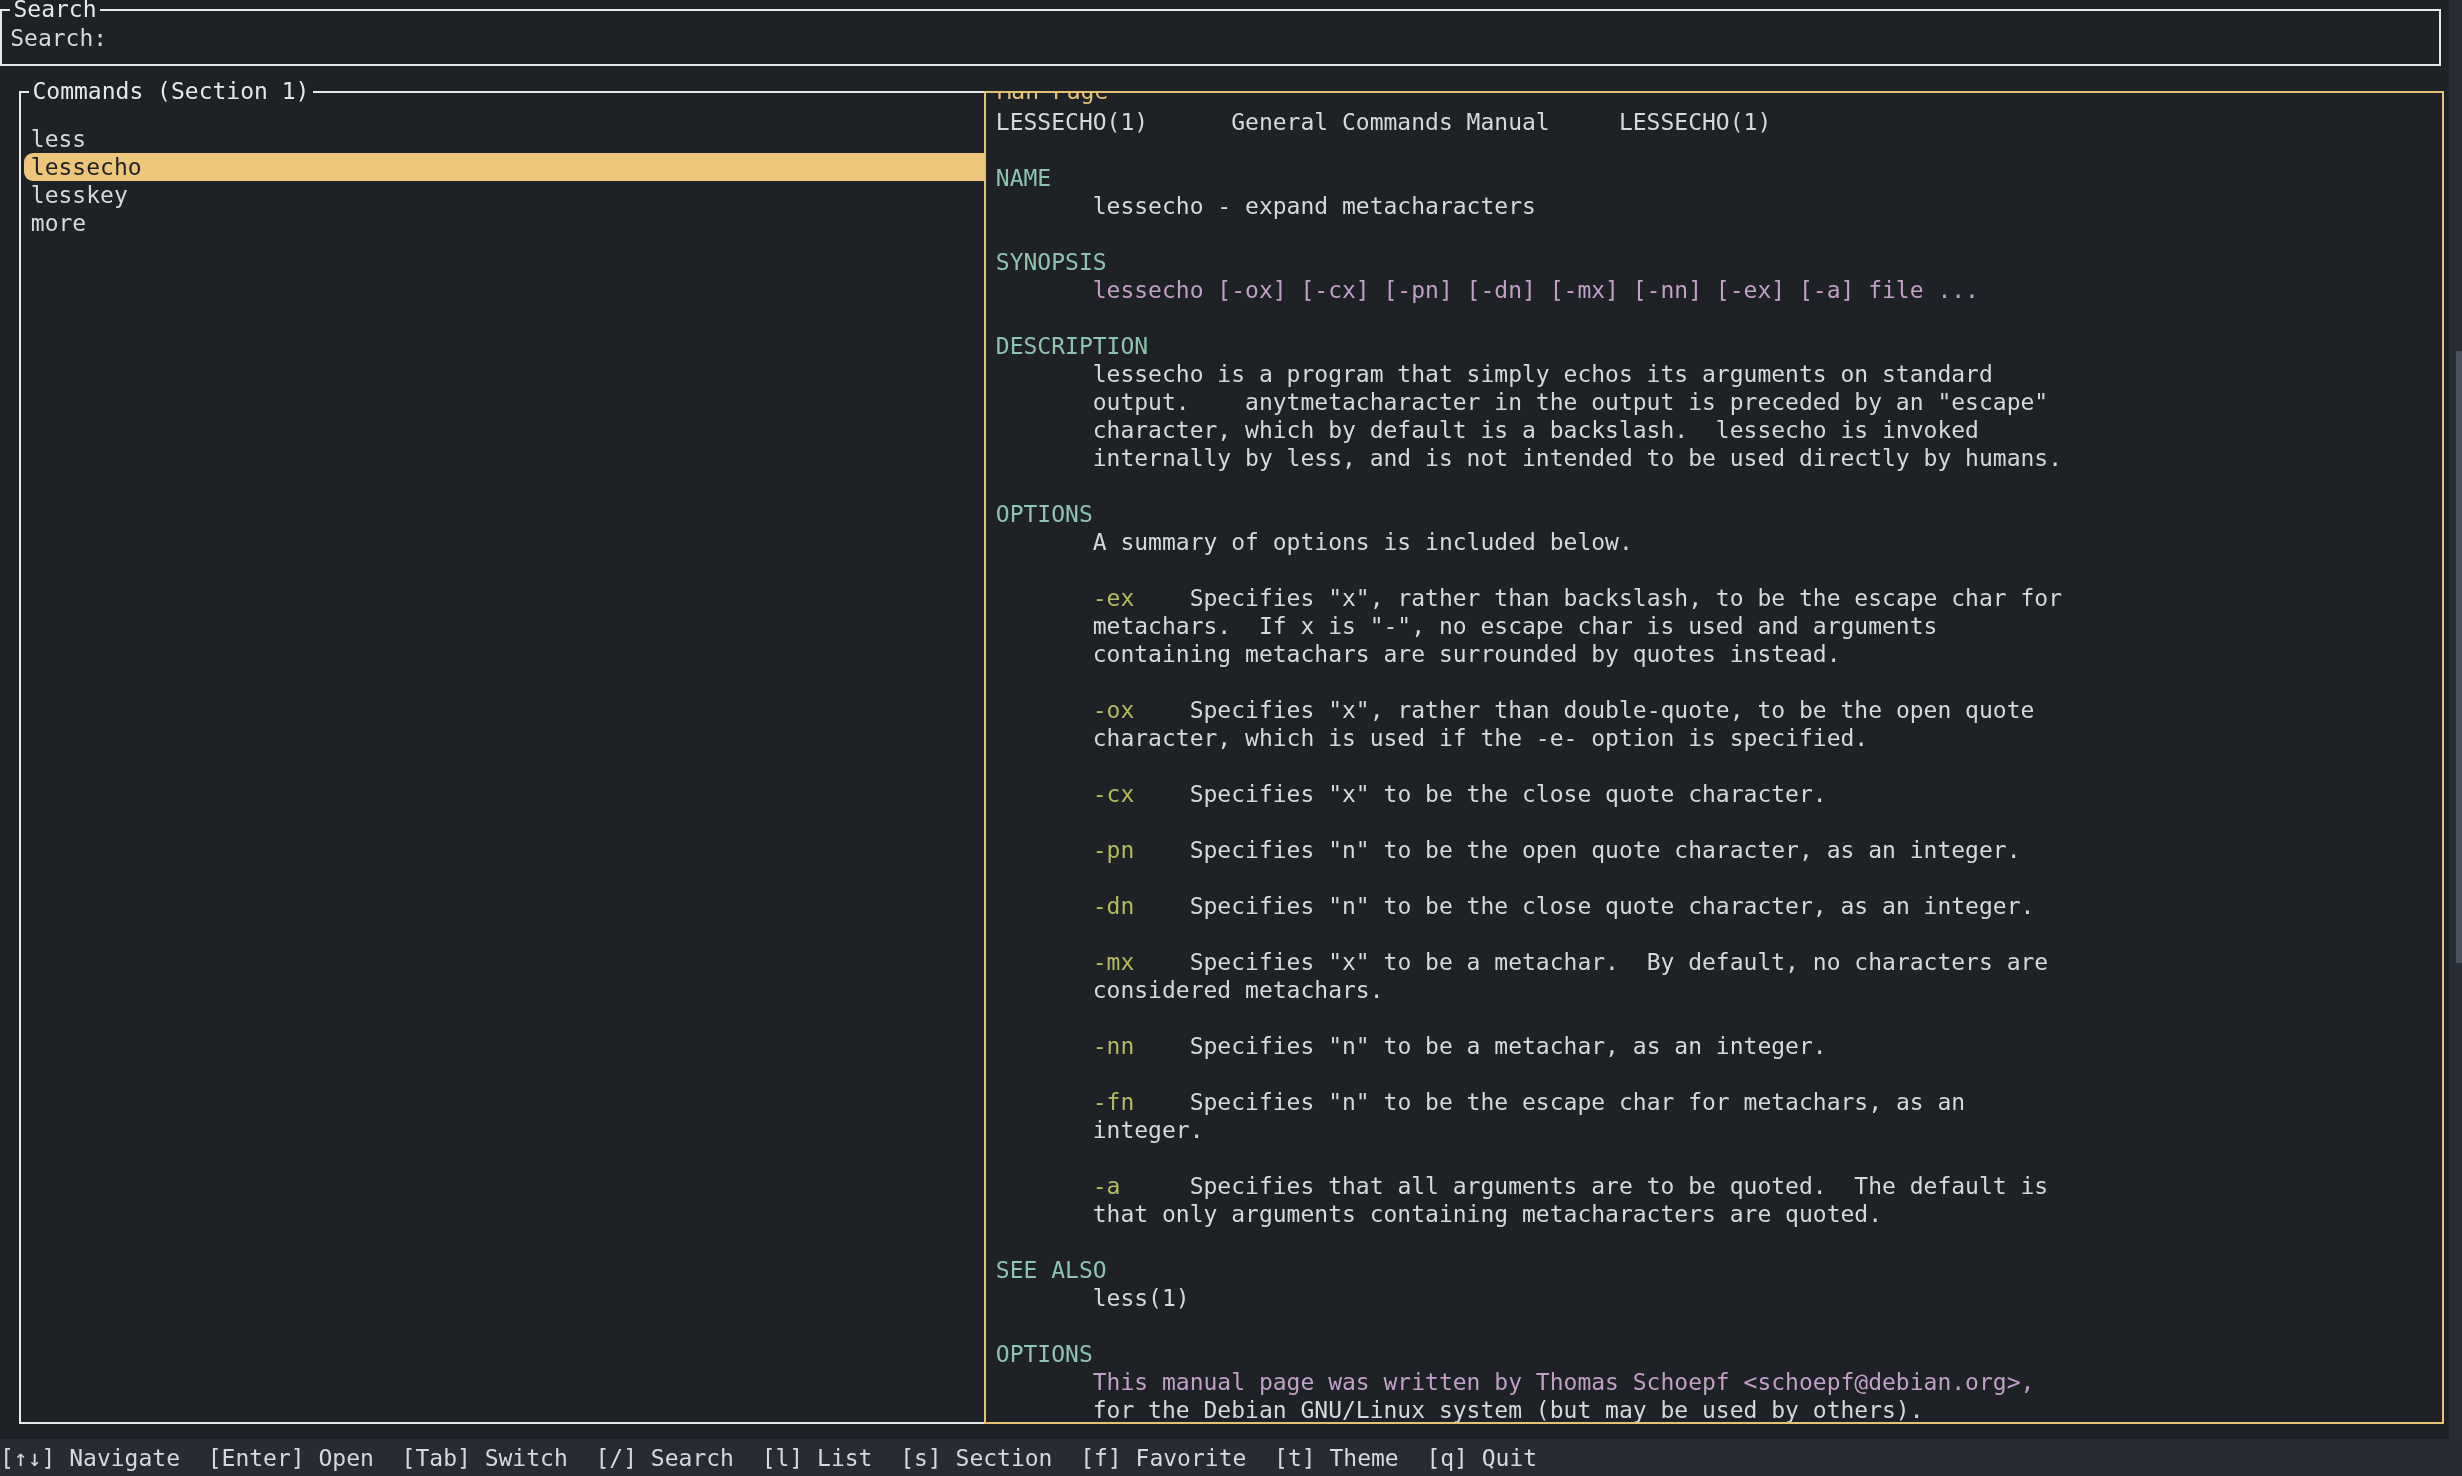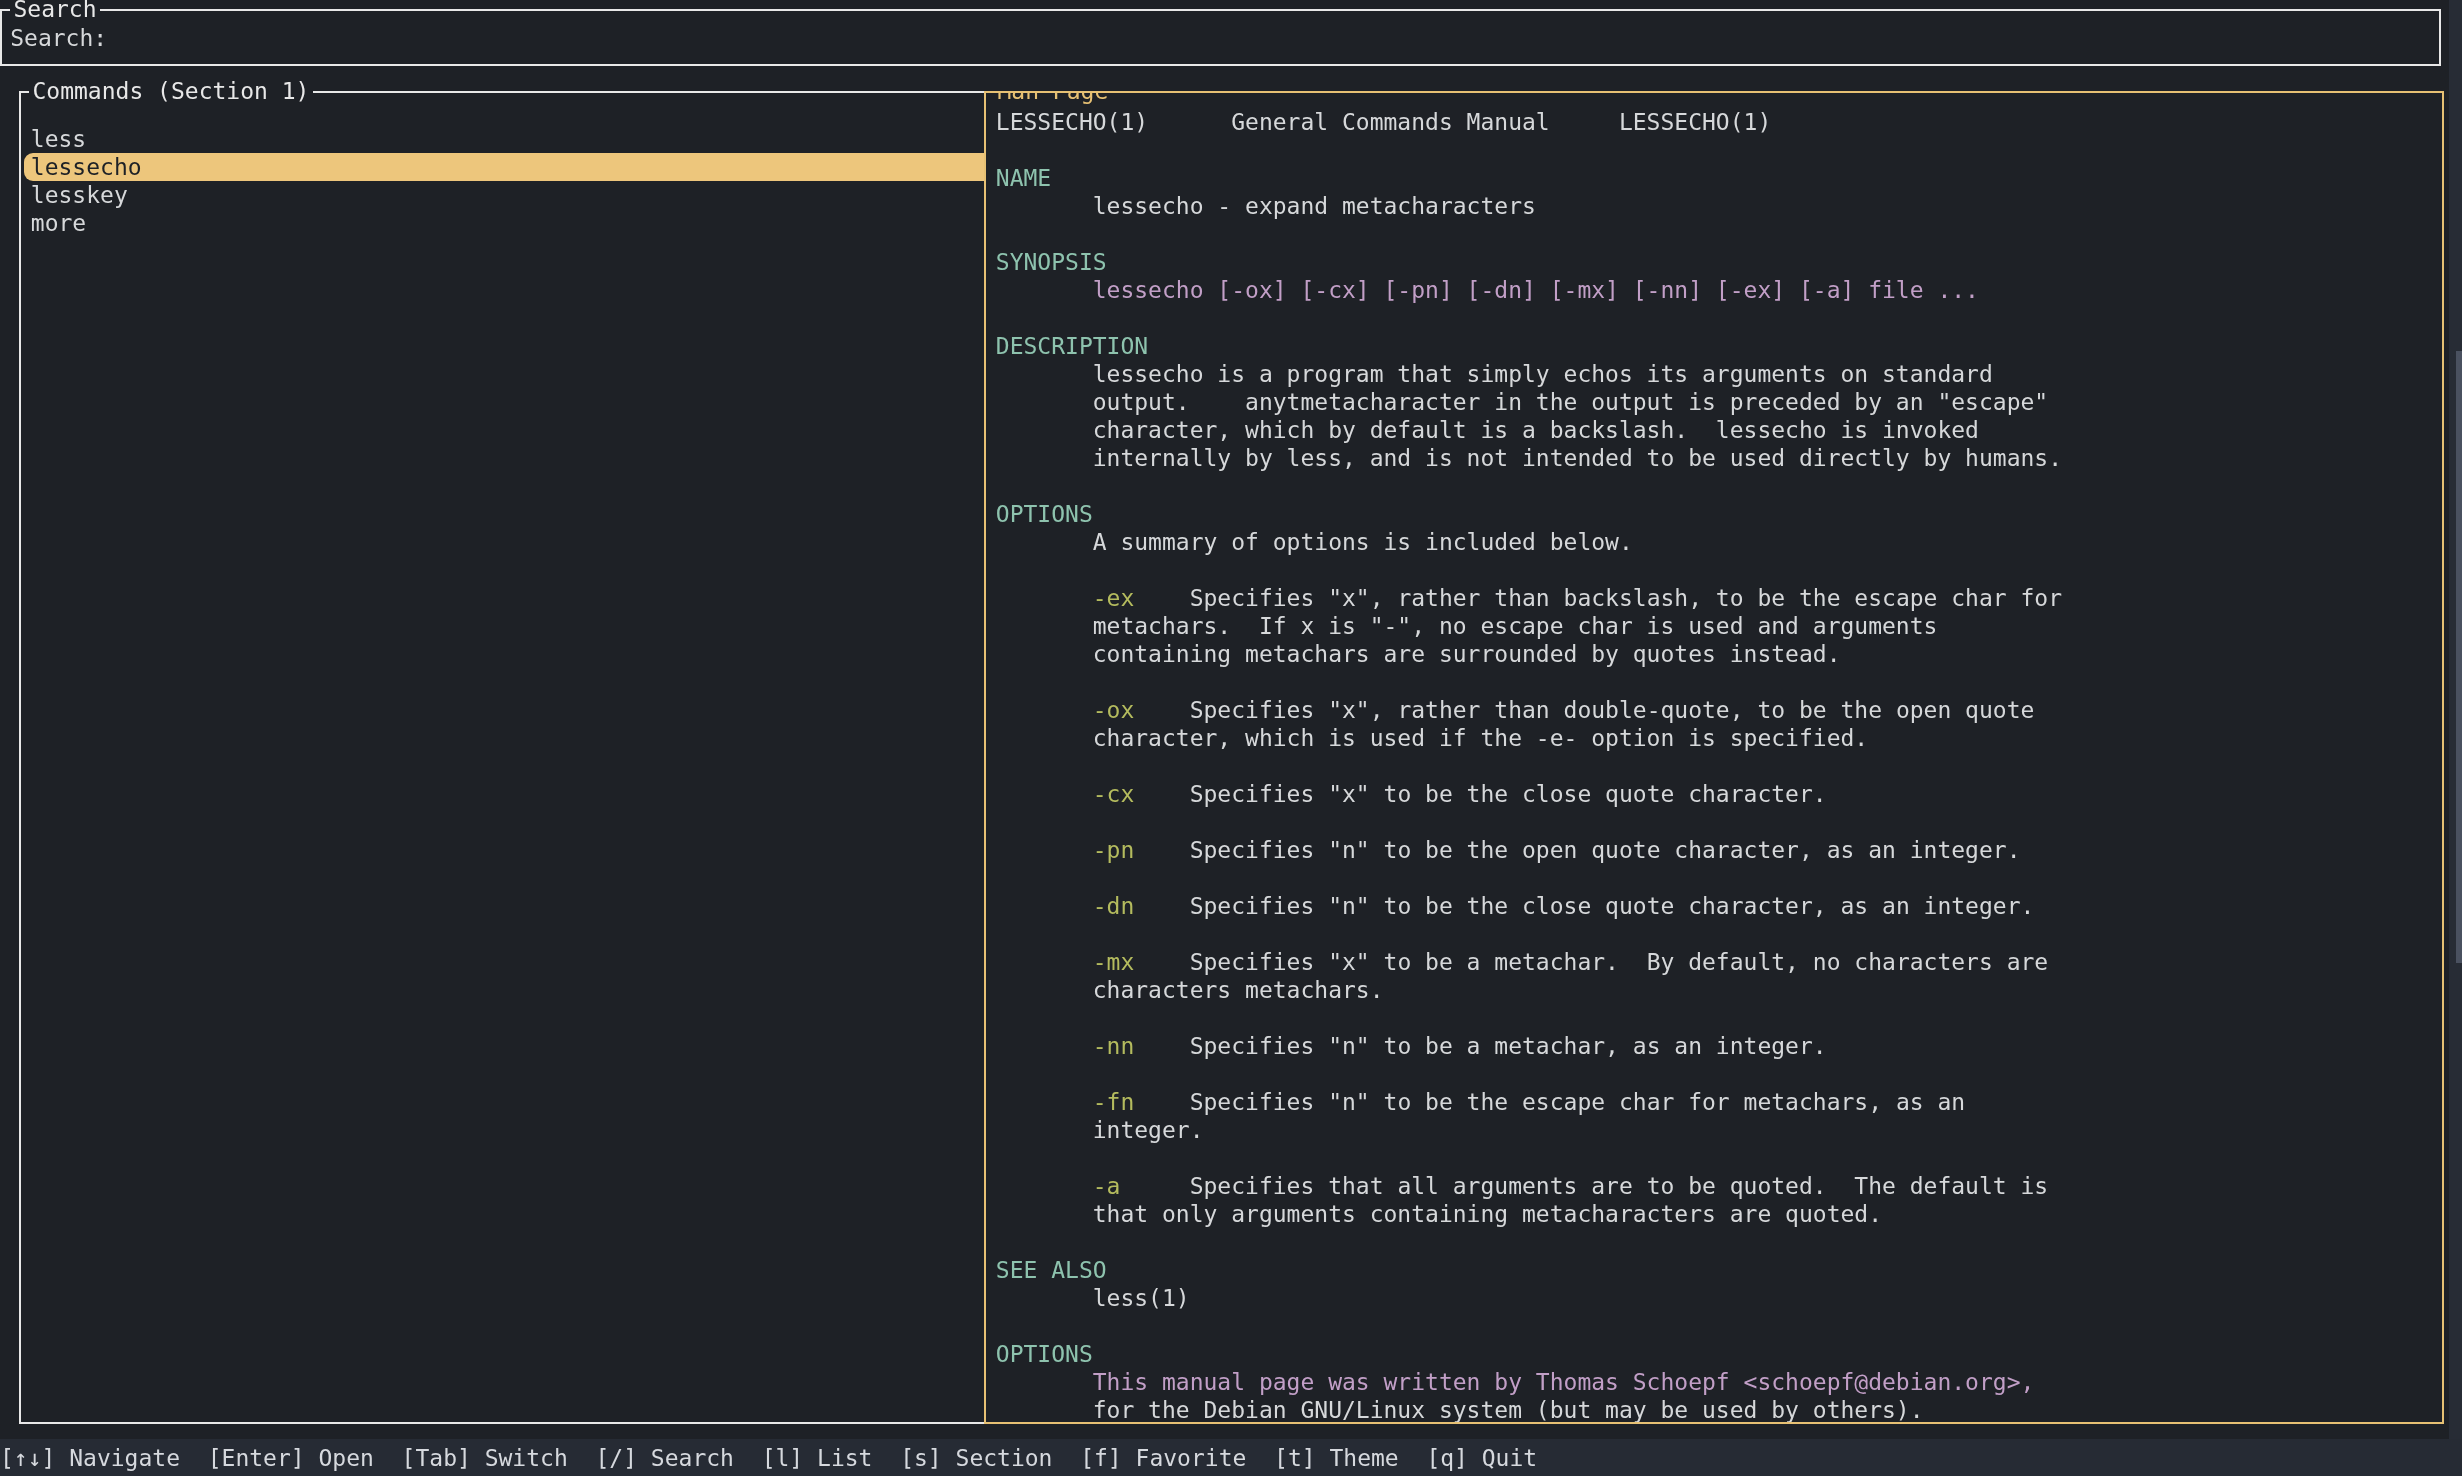--- a/index.html
+++ b/index.html
@@ -132,21 +132,21 @@
       <div class="man-line"><span class="c-text">       </span><span class="c-olive">-ox</span><span class="c-text">    Specifies "x", rather than double-quote, to be the open quote</span></div>
       <div class="man-line"><span class="c-text">       character, which is used if the -e- option is specified.</span></div>
       <div class="man-line"> </div>
       <div class="man-line"><span class="c-text">       </span><span class="c-olive">-cx</span><span class="c-text">    Specifies "x" to be the close quote character.</span></div>
       <div class="man-line"> </div>
       <div class="man-line"><span class="c-text">       </span><span class="c-olive">-pn</span><span class="c-text">    Specifies "n" to be the open quote character, as an integer.</span></div>
       <div class="man-line"> </div>
       <div class="man-line"><span class="c-text">       </span><span class="c-olive">-dn</span><span class="c-text">    Specifies "n" to be the close quote character, as an integer.</span></div>
       <div class="man-line"> </div>
       <div class="man-line"><span class="c-text">       </span><span class="c-olive">-mx</span><span class="c-text">    Specifies "x" to be a metachar.  By default, no characters are</span></div>
-      <div class="man-line"><span class="c-text">       characters metachars.</span></div>
+      <div class="man-line"><span class="c-text">       considered metachars.</span></div>
       <div class="man-line"> </div>
       <div class="man-line"><span class="c-text">       </span><span class="c-olive">-nn</span><span class="c-text">    Specifies "n" to be a metachar, as an integer.</span></div>
       <div class="man-line"> </div>
       <div class="man-line"><span class="c-text">       </span><span class="c-olive">-fn</span><span class="c-text">    Specifies "n" to be the escape char for metachars, as an</span></div>
       <div class="man-line"><span class="c-text">       integer.</span></div>
       <div class="man-line"> </div>
       <div class="man-line"><span class="c-text">       </span><span class="c-olive">-a</span><span class="c-text">     Specifies that all arguments are to be quoted.  The default is</span></div>
       <div class="man-line"><span class="c-text">       that only arguments containing metacharacters are quoted.</span></div>
       <div class="man-line"> </div>
       <div class="man-line"><span class="c-teal">SEE ALSO</span></div>

